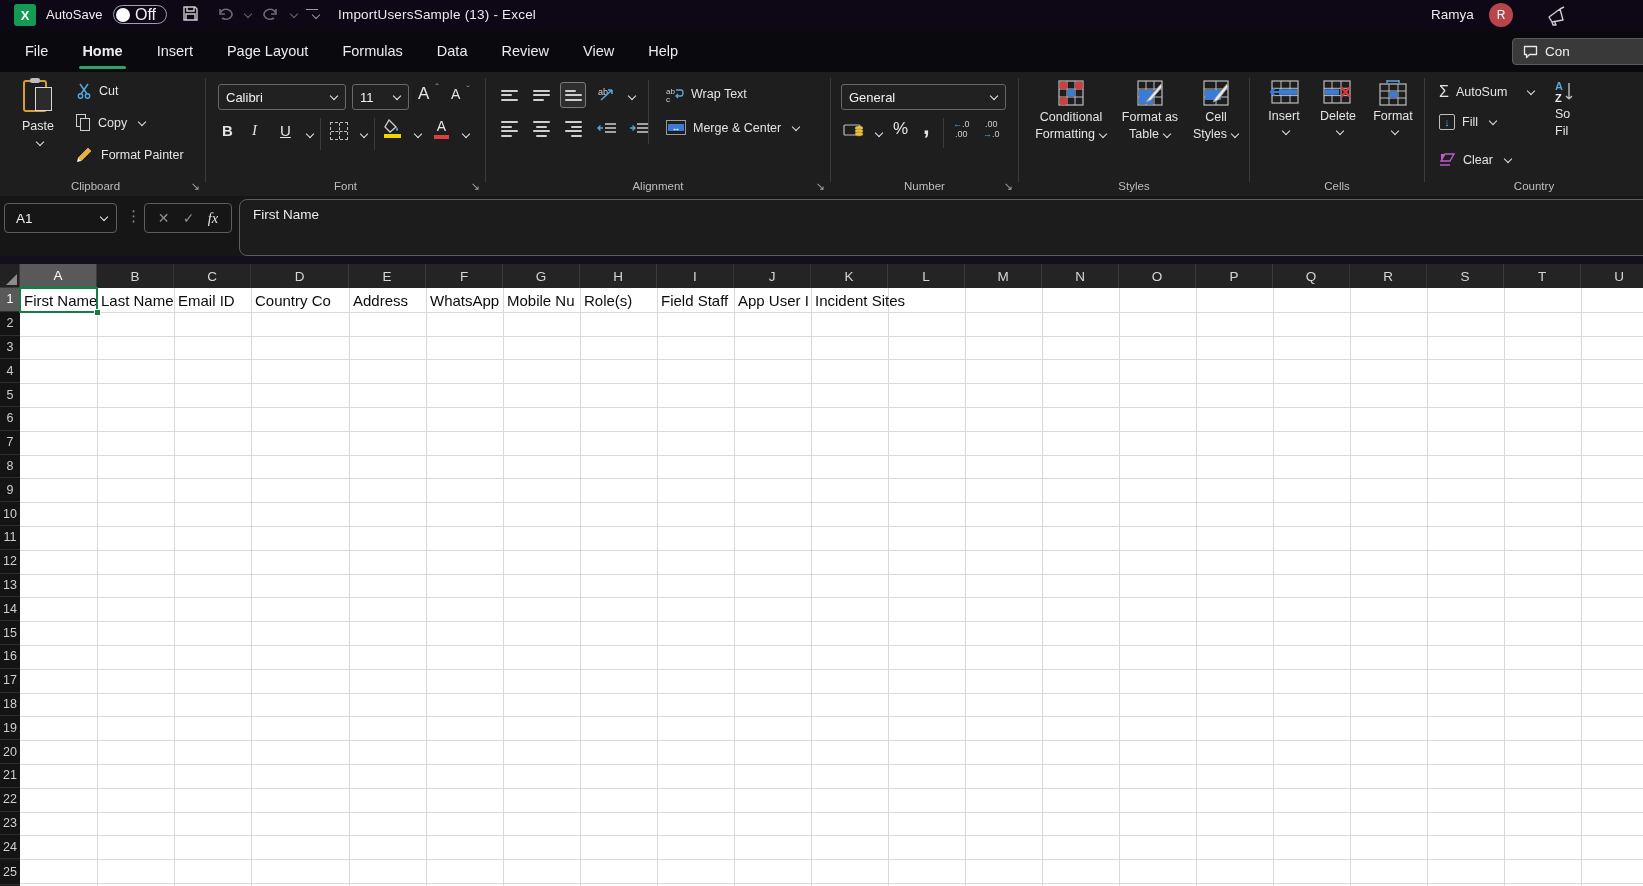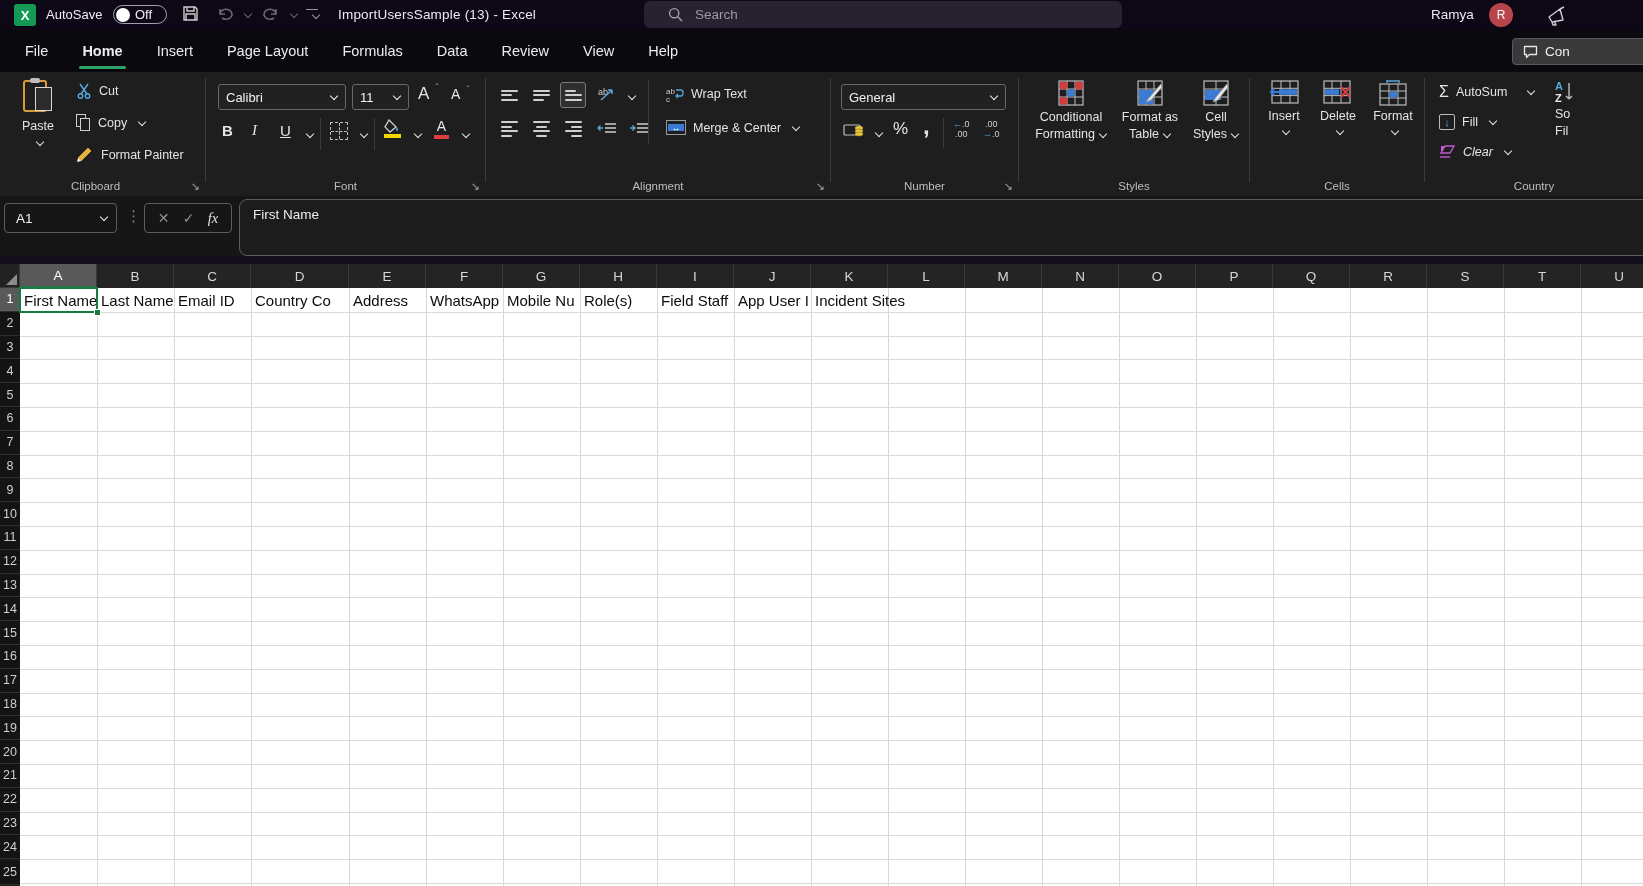--- a/index.html
+++ b/index.html
@@ -11,21 +11,21 @@
   }
   
   .titlebar { position:absolute; left:0; top:0; width:100%; height:30px; background:#0d0716; display:flex; align-items:center; }
   .xltile { position:absolute; left:14px; top:4px; width:22px; height:22px; background:#149a54; border-radius:3px;
             color:#fff; font-weight:bold; font-size:13px; display:flex; align-items:center; justify-content:center; }
   .xltile::after { content:""; position:absolute; right:-2px; top:3px; width:6px; height:16px; background:#0c6b39; border-radius:1px; z-index:-1; }
   .autosave-label { position:absolute; left:46px; top:7px; font-size:13px; color:#f0eef2; }
   .pill { position:absolute; left:113px; top:5px; width:54px; height:19px; border:1px solid #a39fa9; border-radius:10px;
           display:flex; align-items:center; padding:1px 5px 1px 2px; gap:5px; }
   .pill .knob { width:14px; height:14px; background:#fff; border-radius:50%; }
-  .pill .state { font-size:13px; color:#f0eef2; }
+  .pill .state { font-size:16px; color:#f0eef2; }
   .tbicon { position:absolute; top:5px; color:#cfcccf; }
   .dim { color:#6c6870 !important; }
   .qat-sep { position:absolute; left:306px; top:9px; width:12px; border-top:1.5px solid #9b97a0; }
   .doc-title { position:absolute; left:338px; top:7px; font-size:13.5px; color:#eceaee; letter-spacing:.2px; }
   .search { position:absolute; left:644px; top:1px; width:478px; height:27px; background:#282230; border-radius:6px;
             display:flex; align-items:center; padding-left:24px; gap:12px; }
   .search .ph { font-size:13.5px; color:#9e96a8; }
   .user-name { position:absolute; left:1431px; top:7px; font-size:13.5px; color:#eceaee; }
   .avatar { position:absolute; left:1489px; top:3px; width:24px; height:24px; border-radius:50%; background:#b8444c;
             color:#fff; font-size:12px; display:flex; align-items:center; justify-content:center; }
@@ -115,27 +115,20 @@
     <span class="tbicon dim chev" style="left:240px; top:11px;"></span>
     <span class="tbicon dim" style="left:262px;">
       <svg width="18" height="16" viewBox="0 0 18 16">
           <path d="M14 4 v5 h-5 M14 9 a6 5 0 1 0 -2 4" fill="none" stroke="#6c6870" stroke-width="1.6"></path>
         </svg>
     </span>
     <span class="tbicon dim chev" style="left:286px; top:11px;"></span>
     <span class="qat-sep"></span>
     <span class="tbicon chev" style="left:308px; top:12px; color:#9b97a0;"></span>
     <span class="doc-title">ImportUsersSample (13)  -  Excel</span>
-    <div class="search">
-      <svg width="15" height="15" viewBox="0 0 15 15">
-          <circle cx="6.2" cy="6.2" r="4.6" fill="none" stroke="#a79eb2" stroke-width="1.4"></circle>
-          <path d="M9.8 9.8 L14 14" stroke="#a79eb2" stroke-width="1.4"></path>
-        </svg>
-      <span class="ph">Search</span>
-    </div>
     <span class="user-name">Ramya</span>
     <div class="avatar">R</div>
     <span class="tbicon" style="left:1545px; top:4px;">
       <svg width="24" height="22" viewBox="0 0 24 22">
           <path d="M4 13 L15 5 L18 16 L7 18 Z M7 18 l1 3 h3 l-1.5 -3.5 M15 5 l4 -2" fill="none" stroke="#cfcccf" stroke-width="1.4" stroke-linejoin="round"></path>
         </svg>
     </span>
   </div>
 
   <div class="tabrow">
@@ -441,21 +434,21 @@
       <div class="rbtn" style="left:14px; top:11px;">
         <span style="font-size:16px;">Σ</span>
         <span>AutoSum</span>
         <span class="chev" style="margin-left:14px;"></span>
       </div>
       <div class="rbtn" style="left:14px; top:42px;">
         <span style="width:16px; height:16px; border:1.3px solid #bdbdbd; border-radius:2px; display:flex; align-items:center; justify-content:center; color:#57a6db; font-size:11px;">↓</span>
         <span>Fill</span>
         <span class="chev"></span>
       </div>
-      <div class="rbtn" style="left:14px; top:72px;font-style:italic;">
+      <div class="rbtn" style="left:14px; top:80px;">
         <svg width="17" height="15" viewBox="0 0 17 15">
             <path d="M6 2 L15 2 L11 9 L2 9 Z" fill="none" stroke="#c05ad0" stroke-width="1.4"></path>
             <path d="M2 9 L6 2 l-4 0 z" fill="#c05ad0"></path>
             <path d="M1 13 h10" stroke="#c05ad0" stroke-width="1.4"></path>
           </svg>
         <span>Clear</span>
         <span class="chev"></span>
       </div>
       <div class="bigbtn" style="left:130px; top:8px; width:86px; align-items:flex-start; text-align:left;">
         <svg width="22" height="24" viewBox="0 0 22 24">

